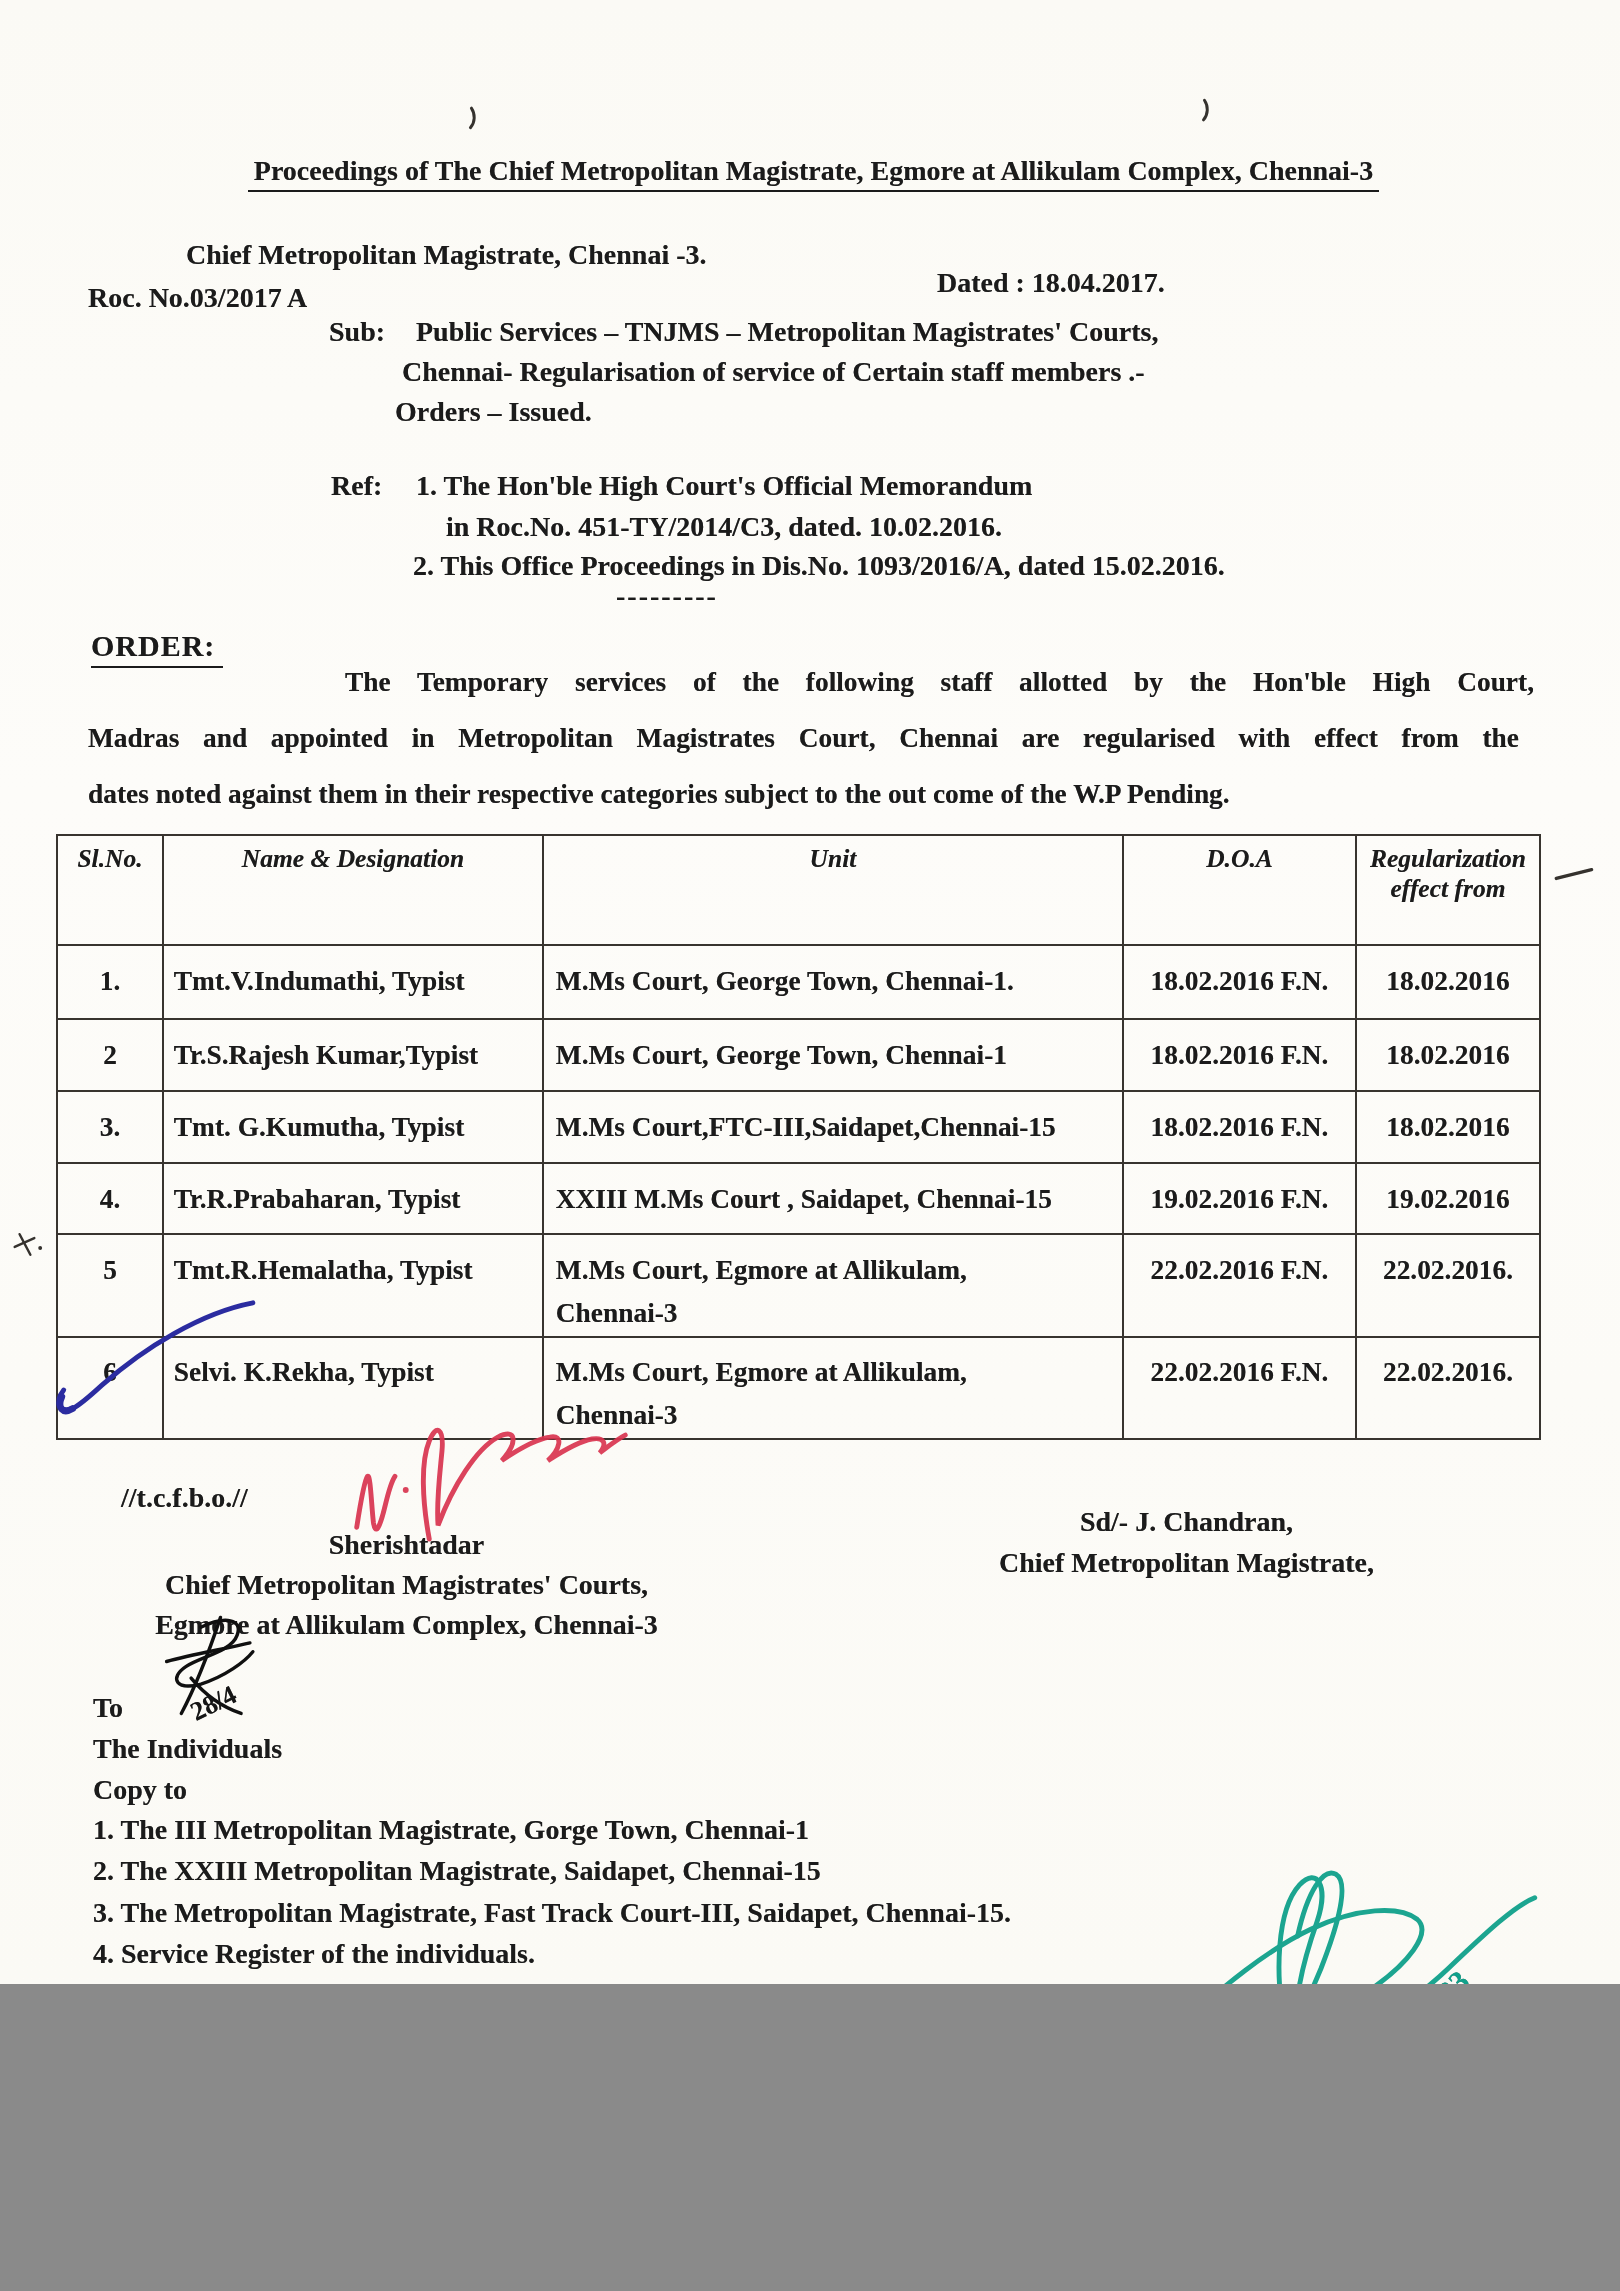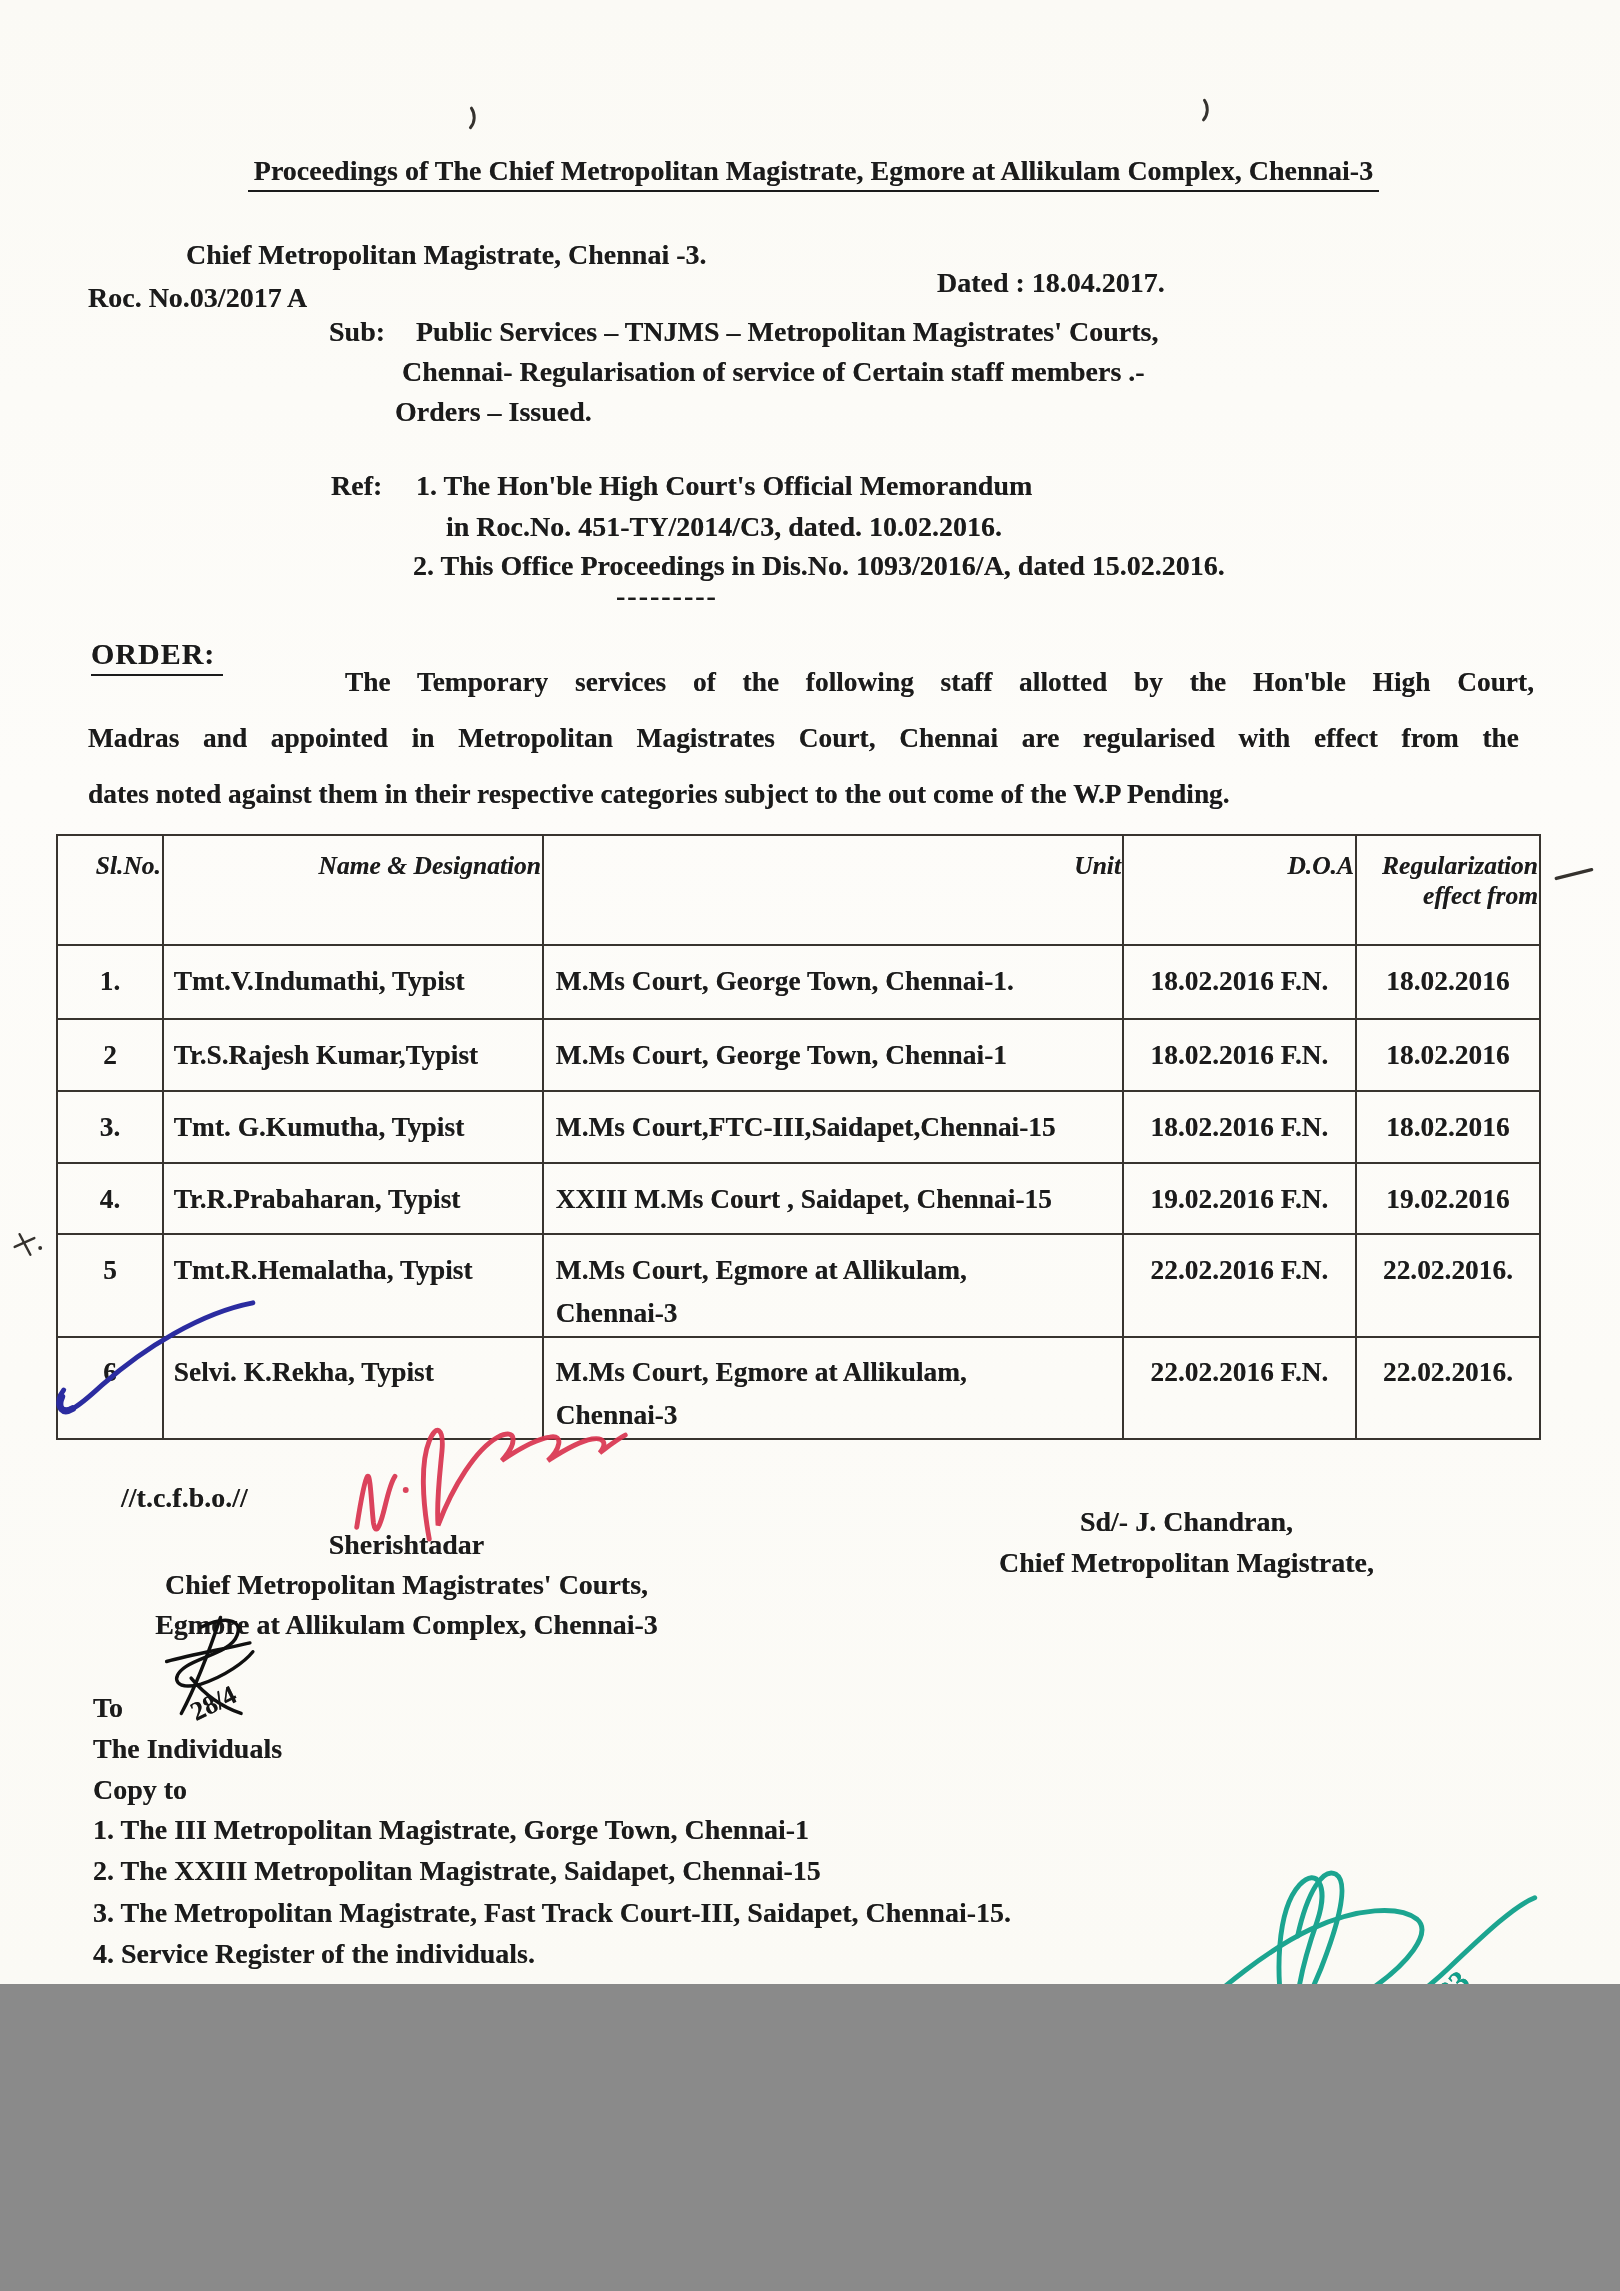--- a/index.html
+++ b/index.html
@@ -20,32 +20,32 @@
   .dated{top:267px;left:937px;}
   .sub-label{top:316px;left:329px;}
   .sub-l1{top:316px;left:416px;}
   .sub-l2{top:356px;left:402px;}
   .sub-l3{top:396px;left:395px;}
   .ref-label{top:470px;left:331px;}
   .ref-l1{top:470px;left:416px;}
   .ref-l2{top:511px;left:446px;}
   .ref-l3{top:550px;left:413px;}
   .ref-sep{top:580px;left:616px;letter-spacing:2px;}
-  .order-head{top:629px;left:91px;font-size:30px;letter-spacing:1px;margin-top:8px;}
+  .order-head{top:629px;left:91px;font-size:30px;letter-spacing:1px;}
   .order-head span{display:inline-block;border-bottom:2.9px solid #1b1b1b;padding:0 7.8px 2.9px 0;}
   .para{font-size:27.4px;}
   .jline{text-align:justify;text-align-last:justify;}
   .p1{top:667px;left:345px;width:1189px;}
   .p2{top:723px;left:88px;width:1431px;}
   .p3{top:779px;left:88px;width:1431px;}
 
   table.doc{position:absolute;top:834px;left:56px;border-collapse:collapse;table-layout:fixed;
     font-size:27.4px;}
   table.doc td,table.doc th{border:2px solid #38342f;vertical-align:top;overflow:hidden;}
-  table.doc th{font-style:italic;font-size:25.5px;padding-top:15px;font-weight:700;text-align:right;}
+  table.doc th{font-style:italic;font-size:25.5px;padding-top:8px;font-weight:700;text-align:center;}
   table.doc td{padding-top:13.7px;line-height:43px;}
   .c-sl{text-align:center;}
   .c-name{padding-left:9.8px;padding-right:3.9px;}
   .c-unit{padding-left:11.8px;padding-right:3.9px;}
   .c-doa,.c-reg{text-align:center;}
 
   .tcfbo{top:1482px;left:121px;}
   .signoff-left{top:1525px;left:93px;width:627px;text-align:center;line-height:40px;}
   .signoff-right{top:1501px;left:863px;width:647px;text-align:center;line-height:41px;}
   .to-label{top:1692px;left:93px;}

